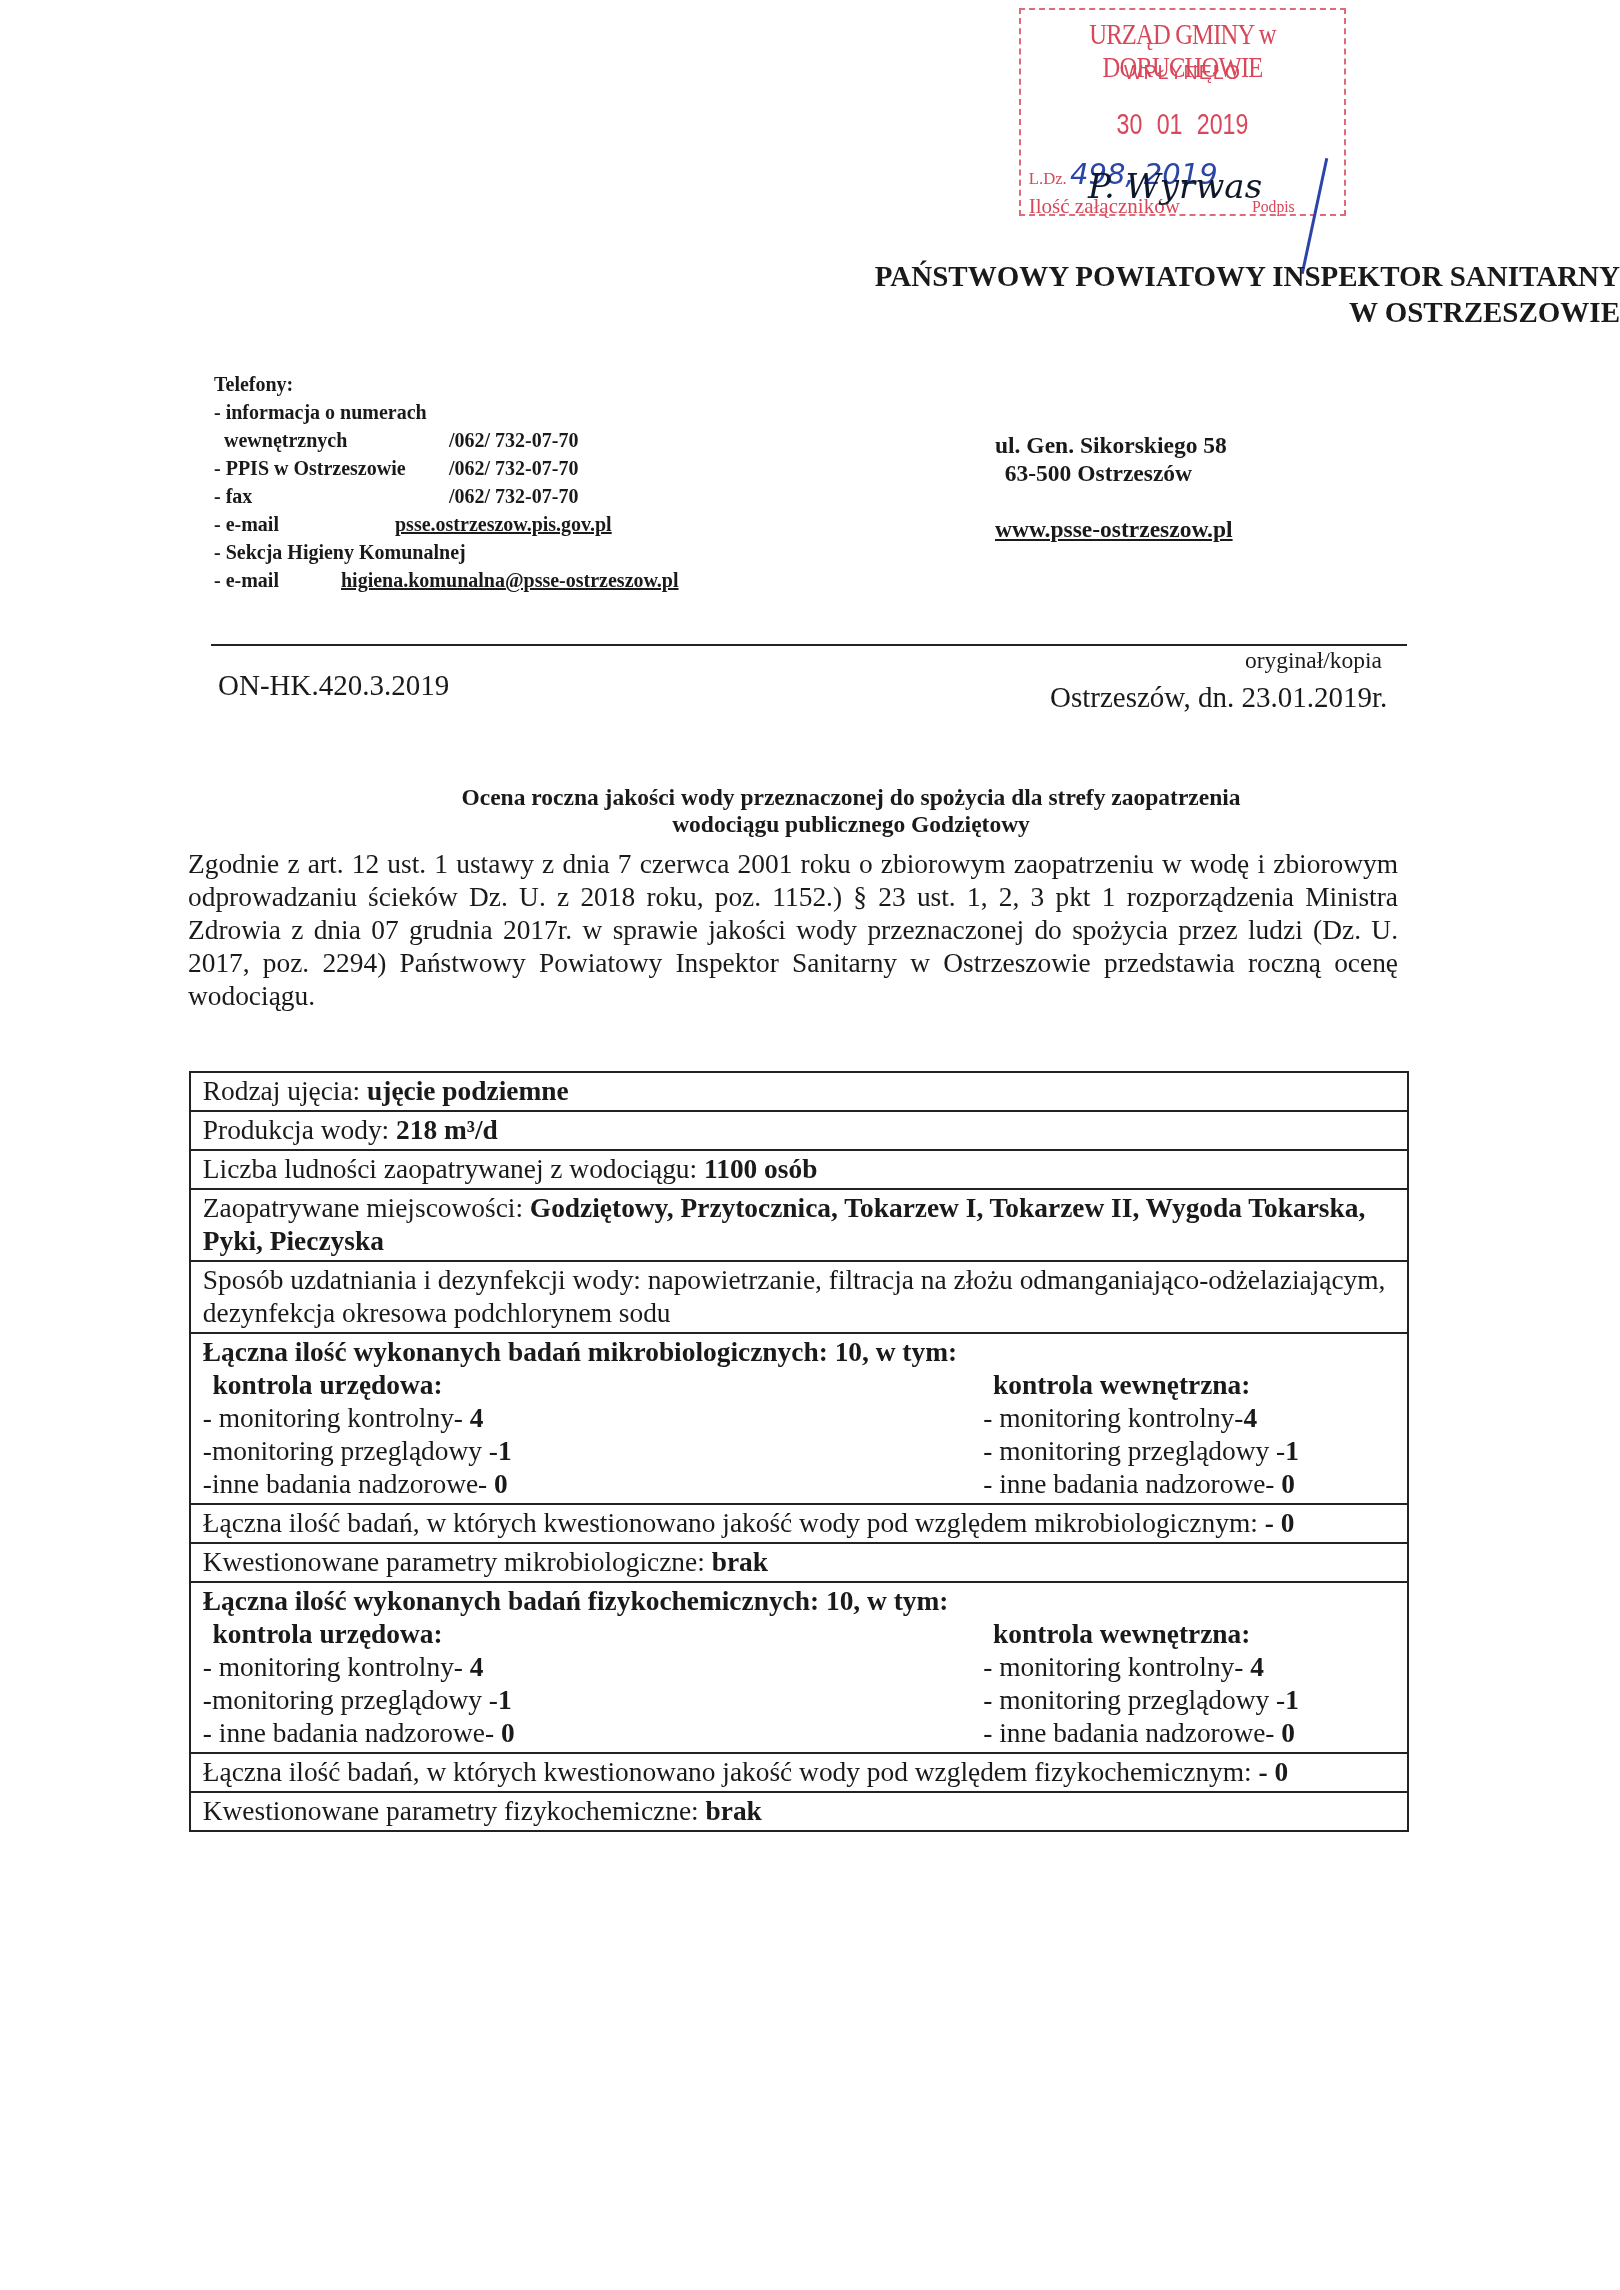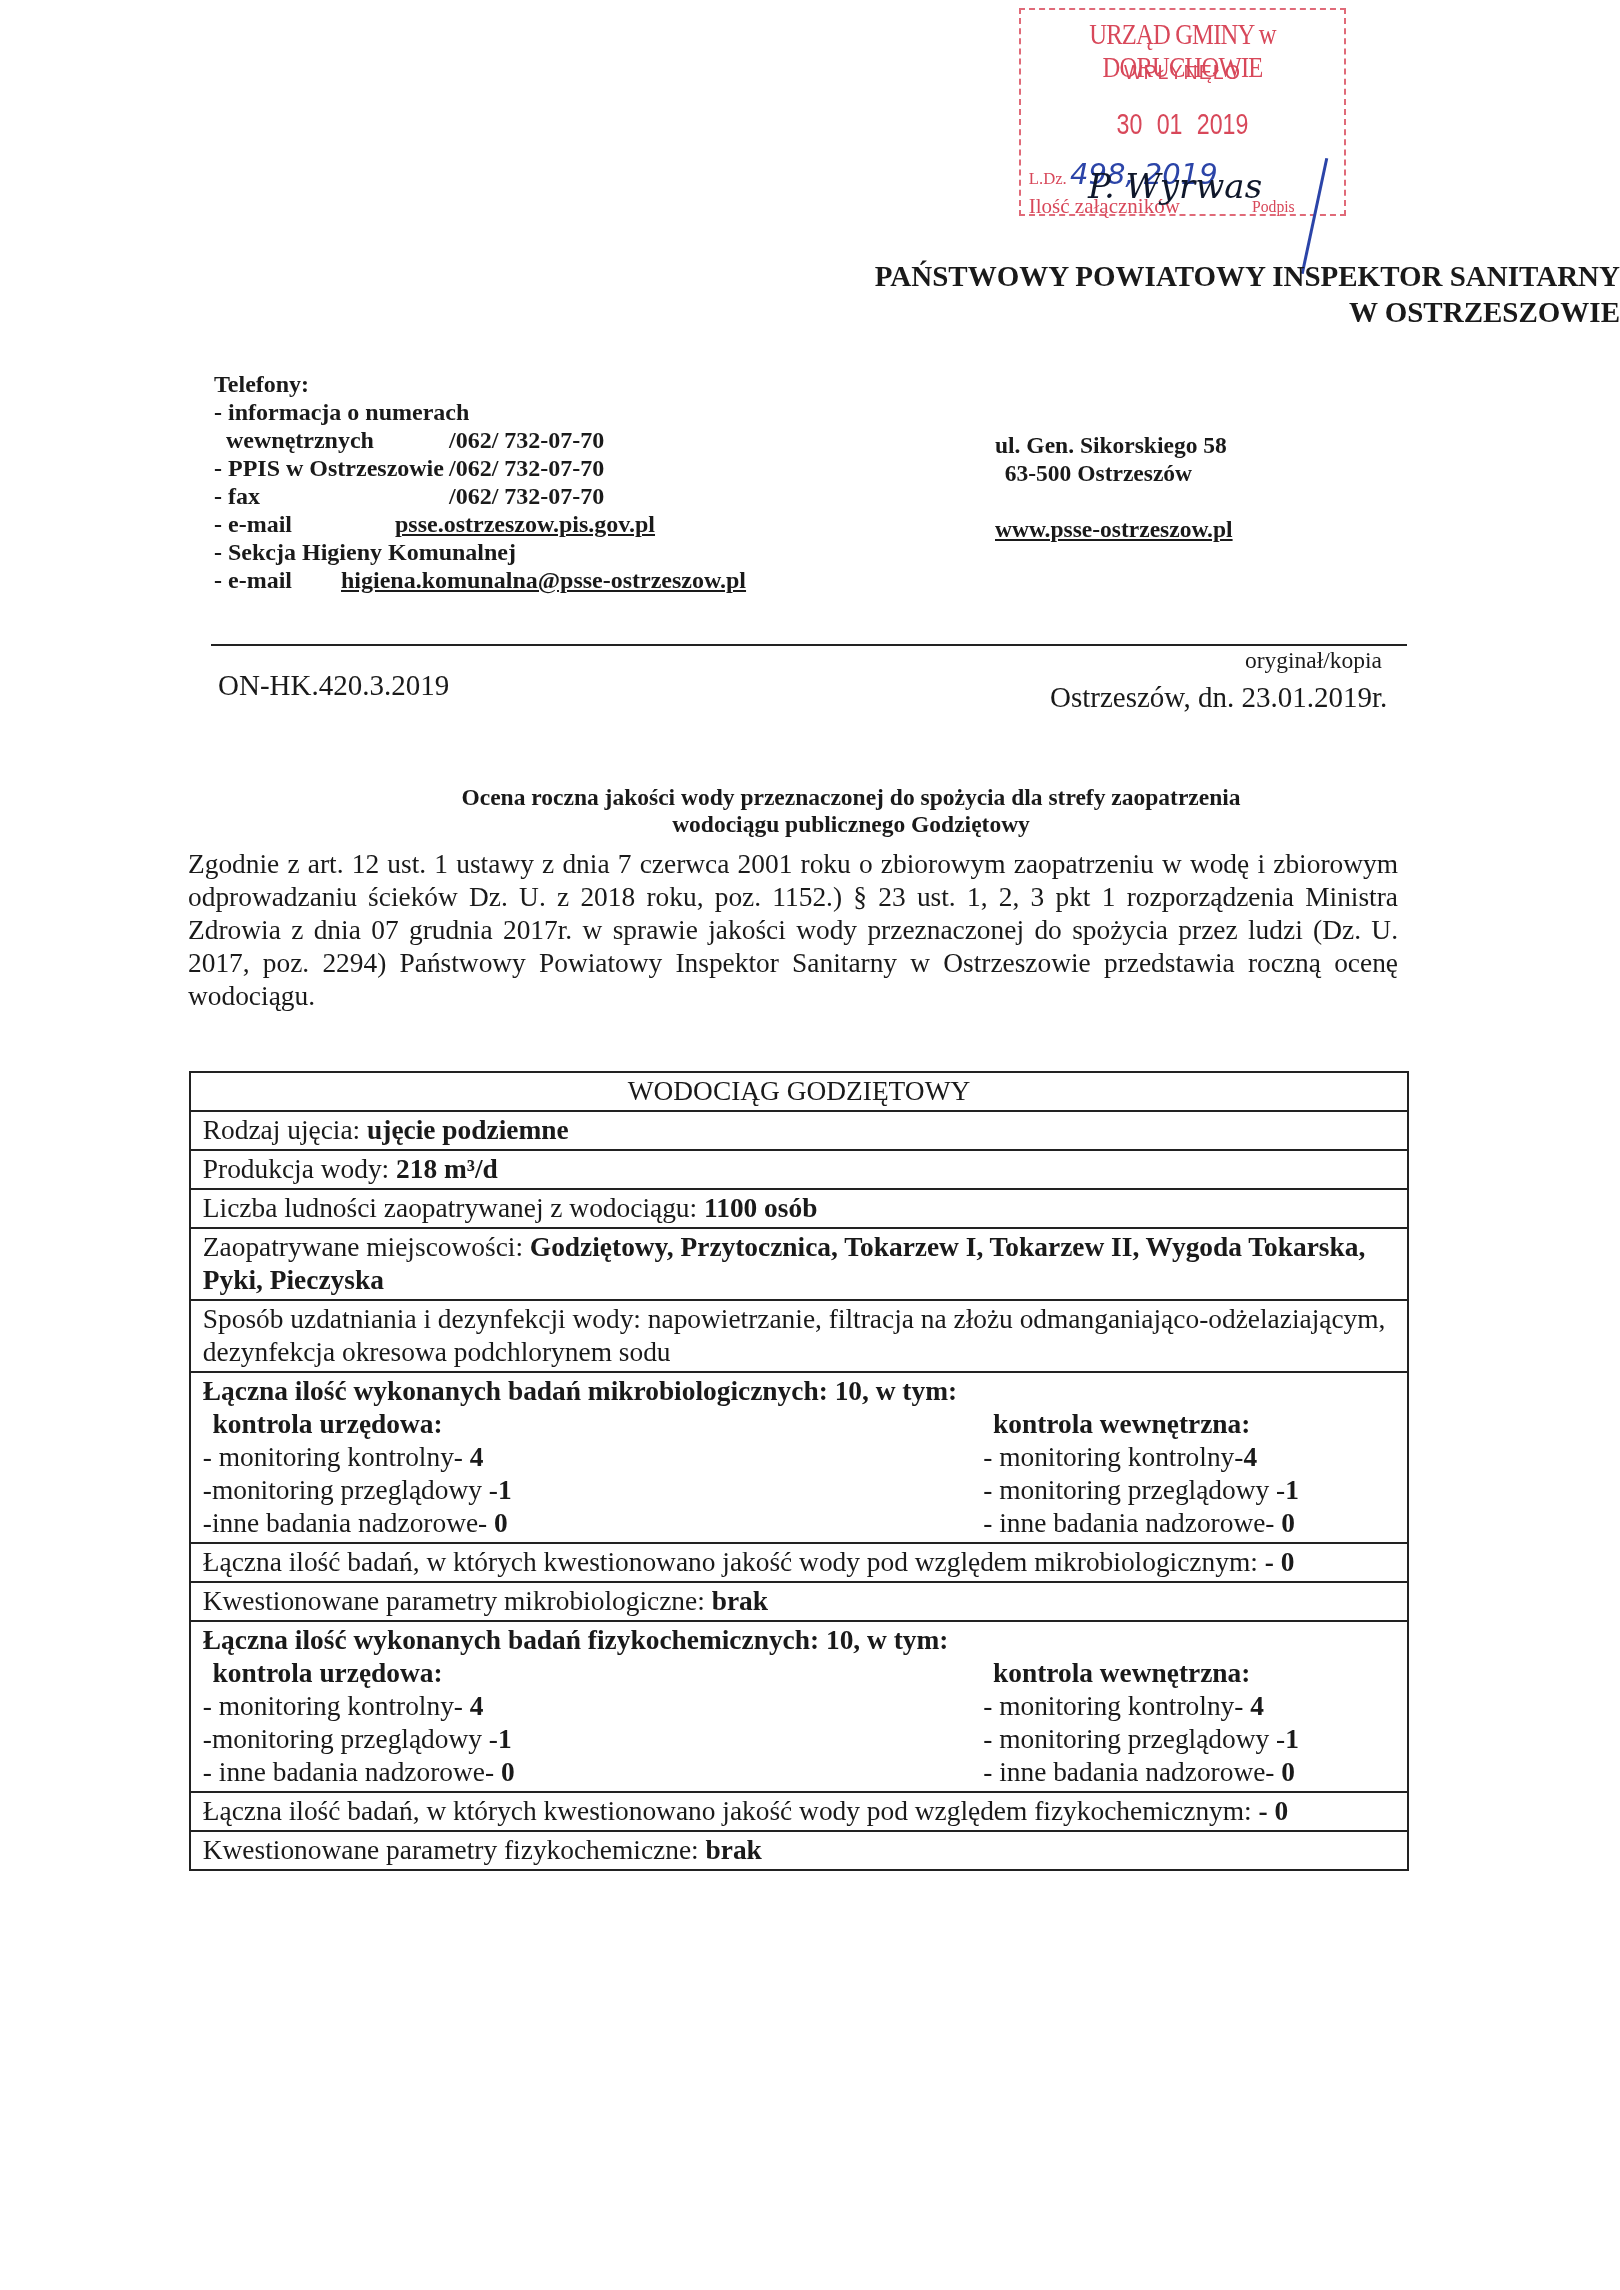--- a/index.html
+++ b/index.html
@@ -12,21 +12,21 @@
     .stamp .t2 { position:absolute; left:0; right:0; top:51px; text-align:center; font-size:19.6px; font-family:"Liberation Sans", sans-serif; letter-spacing:1px; }
     .stamp .t3 { position:absolute; left:0; right:0; top:98px; text-align:center; font-size:29px; font-family:"Liberation Sans", sans-serif; word-spacing:9.8px; transform:scaleX(0.8); }
     .stamp .ldz { position:absolute; left:7.8px; top:159px; font-size:16.7px; }
     .stamp .ldzval { position:absolute; left:49px; top:147px; font-size:29px; color:#2b44a8; font-family:"DejaVu Sans", sans-serif; font-style:italic; }
     .stamp .zal { position:absolute; left:7.8px; top:184px; font-size:21px; }
     .stamp .podpis { position:absolute; left:231px; top:188px; font-size:15.7px; }
     .sig { left:1088px; top:166px; font-size:34px; color:#0f172a; font-style:italic; font-family:"DejaVu Serif", serif; }
     .sigline { left:1313px; top:157px; width:2.9px; height:118px; background:#2b44a8; transform:rotate(12deg); }
 
     .title { left:0; width:1620px; text-align:right; font-size:29px; font-weight:bold; }
-    .contact { left:214px; top:370px; font-size:24px; font-weight:bold; line-height:28px; }
+    .contact { left:214px; top:370px; font-size:20px; font-weight:bold; line-height:28px; }
     .contact .row { white-space:pre; }
     .contact .col2 { position:absolute; left:235px; }
     .contact a, .addr a { color:#1a1a1a; text-decoration:underline; }
     .addr { left:995px; top:431px; font-size:23.5px; font-weight:bold; line-height:28px; }
     .hr { left:211px; top:644px; width:1196px; height:2px; background:#222; }
     .orig { left:1245px; top:647px; font-size:23.5px; }
     .ref { left:218px; top:669px; font-size:29px; }
     .date { left:1050px; top:681px; font-size:29px;font-family:Liberation Serif, serif; }
     .heading { left:0; width:1620px; text-align:center; font-size:23.5px; font-weight:bold; line-height:27.4px; top:784px;margin-left:41px; }
     .para { left:188px; top:848px; width:1210px; font-size:27.4px; line-height:33px; text-align:justify; }
@@ -80,23 +80,20 @@
 <div class="abs date">Ostrzeszów, dn. 23.01.2019r.</div>
 
 <div class="abs heading">
   <div>Ocena roczna jakości wody przeznaczonej do spożycia dla strefy zaopatrzenia</div>
   <div>wodociągu publicznego Godziętowy</div>
 </div>
 <div class="abs para">Zgodnie z art. 12 ust. 1 ustawy z dnia 7 czerwca 2001 roku o zbiorowym zaopatrzeniu w wodę i zbiorowym odprowadzaniu ścieków Dz. U. z 2018 roku, poz. 1152.) § 23 ust. 1, 2, 3 pkt 1 rozporządzenia Ministra Zdrowia z dnia 07 grudnia 2017r. w sprawie jakości wody przeznaczonej do spożycia przez ludzi (Dz. U. 2017, poz. 2294)  Państwowy Powiatowy Inspektor Sanitarny w Ostrzeszowie przedstawia roczną ocenę wodociągu.</div>
 
 <table class="box">
   <tbody>
-      <tr>
-        <td class="center">WODOCIĄG GODZIĘTOWY</td>
-      </tr>
   <tr>
         <td><span>Rodzaj ujęcia: </span><b>ujęcie podziemne</b></td>
       </tr>
   <tr>
         <td><span>Produkcja  wody: </span><b>218 m³/d</b></td>
       </tr>
   <tr>
         <td><span>Liczba ludności zaopatrywanej z wodociągu:  </span><b>1100 osób</b></td>
       </tr>
   <tr>

